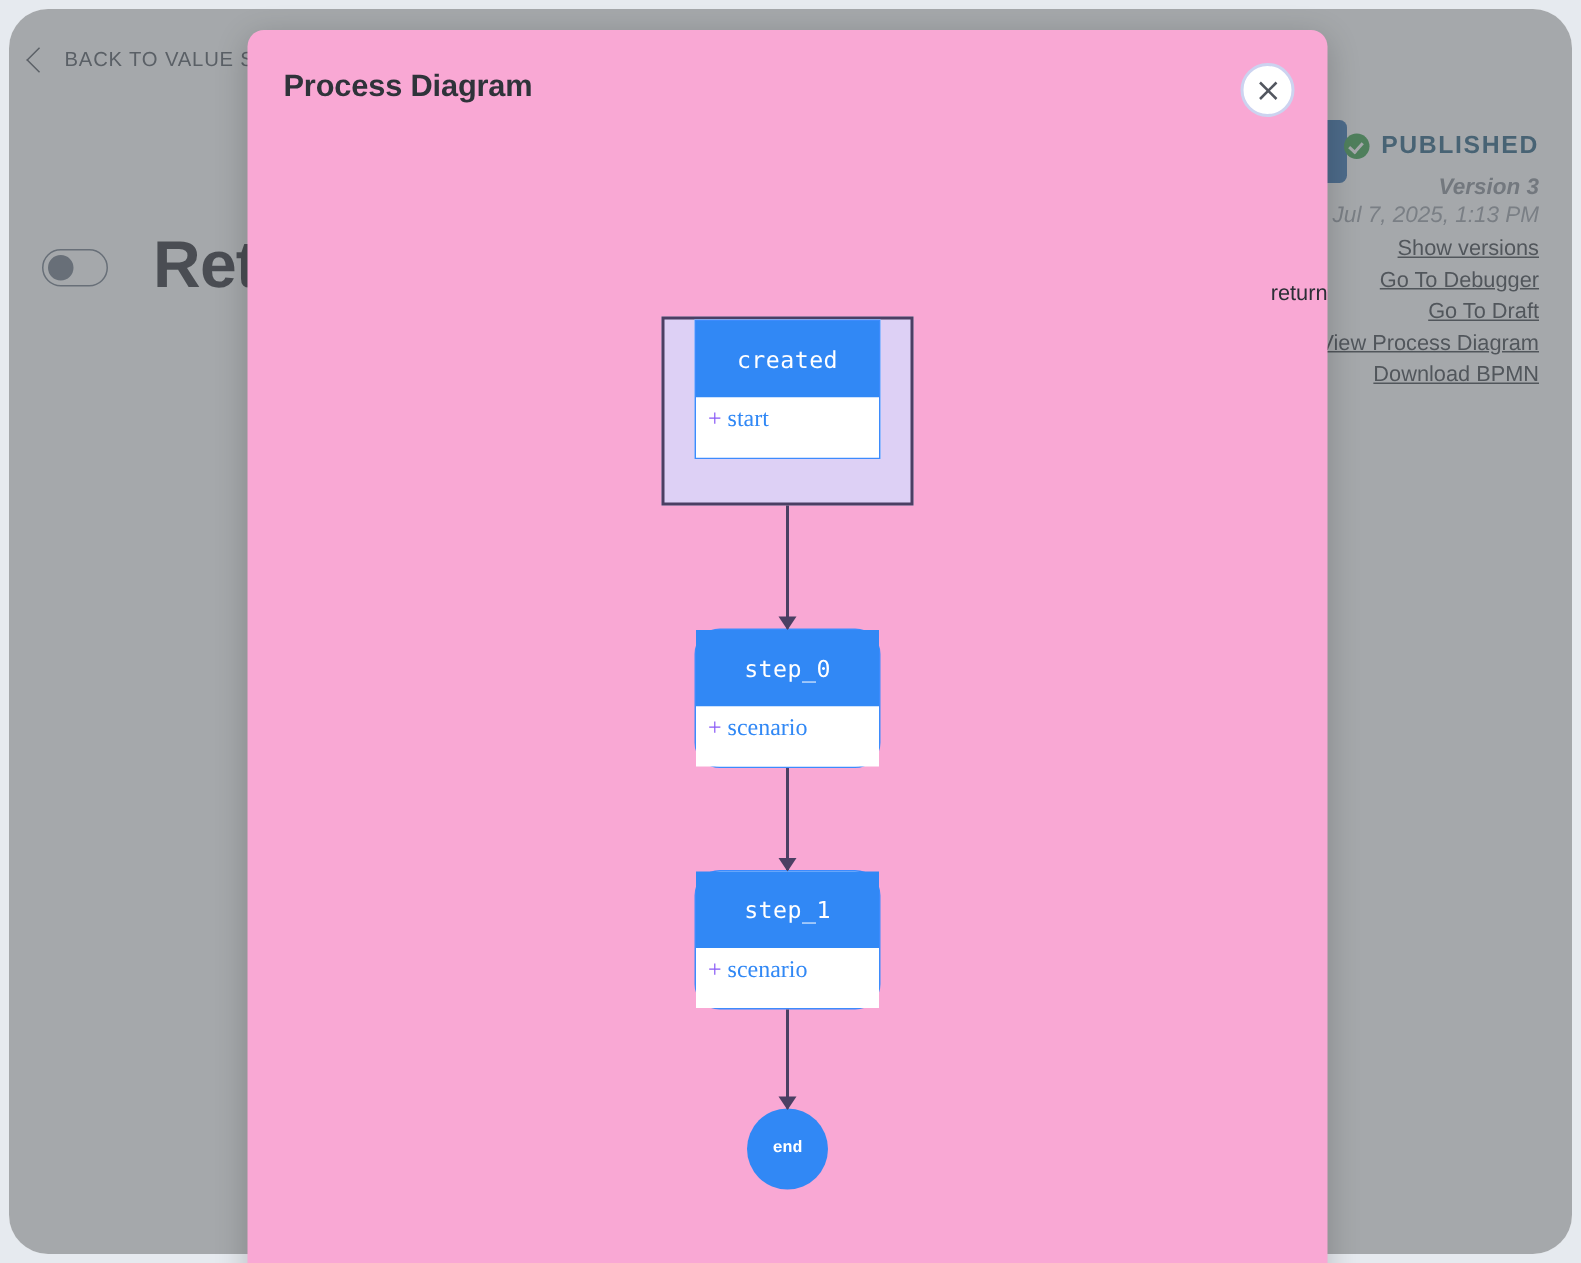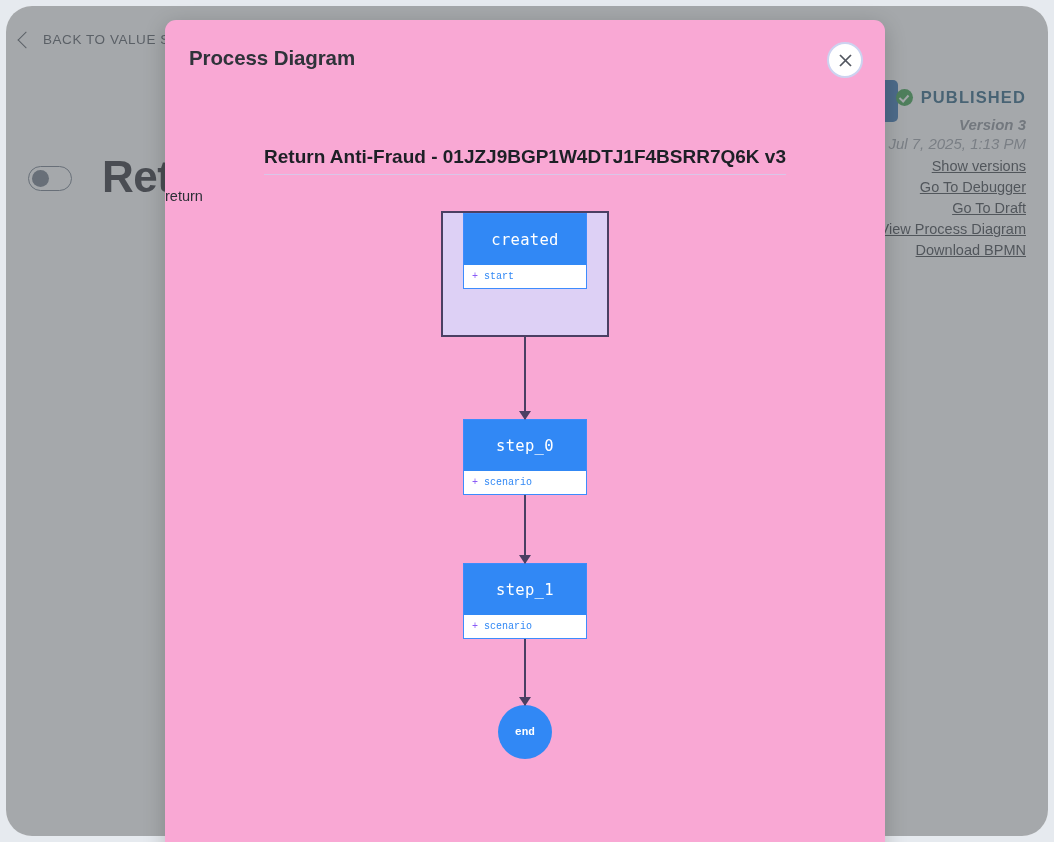--- a/index.html
+++ b/index.html
@@ -229,21 +229,21 @@
 
   
   .flow {
     position: absolute;
     left: 0;
     top: 168px;
     width: 720px;
   }
 
   .lane-label {
-    text-align: left;
+    text-align: right;
     font-size: 14.5px;
     color: #2b2f36;
     margin-bottom: 7px;
   }
 
   .lane-box {
     width: 168px;
     height: 126px;
     margin: 0 auto;
     background: #ddd0f5;
@@ -264,29 +264,29 @@
     background: #3188f5;
     color: #ffffff;
     font-family: "DejaVu Sans Mono", "Liberation Mono", monospace;
     font-size: 15.5px;
     text-align: center;
     padding: 17px 0 16px;
     letter-spacing: 0.3px;
   }
   .node-foot {
     background: #ffffff;
-    font-family: Liberation Mono, monospace;
-    font-size: 10px;
-    padding: 6px 0 6px 8px;
+    font-family: Liberation Serif, serif;
+    font-size: 16px;
+    padding: 6px 0 16px 8px;
     color: #3188f5;
     white-space: nowrap;
   }
   .node-foot .plus { color: #8b5cf6; }
 
-  .node-free { margin: 0 auto; }
+  .node-free { margin: 0 auto; border-radius: 17px; }
 
   .connector {
     width: 2.5px;
     background: #4b3f63;
     margin: 0 auto;
     position: relative;
   }
   .connector::after {
     content: "";
     position: absolute;
@@ -356,23 +356,20 @@
 
     <div class="modal-title">Process Diagram</div>
 
     <div class="close-button">
       <svg width="15" height="15" viewBox="0 0 15 15">
         <line x1="2" y1="2" x2="13" y2="13" stroke="#52565f" stroke-width="1.7"></line>
         <line x1="13" y1="2" x2="2" y2="13" stroke="#52565f" stroke-width="1.7"></line>
       </svg>
     </div>
 
-    <div class="diagram-title-wrap">
-      <div class="diagram-title">Return Anti-Fraud - 01JZJ9BGP1W4DTJ1F4BSRR7Q6K v3</div>
-    </div>
 
     <div class="flow">
 
       <div class="lane-label">return</div>
 
       <div class="lane-box">
         <div class="node">
           <div class="node-head">created</div>
           <div class="node-foot"><span class="plus">+</span> <span>start</span></div>
         </div>

